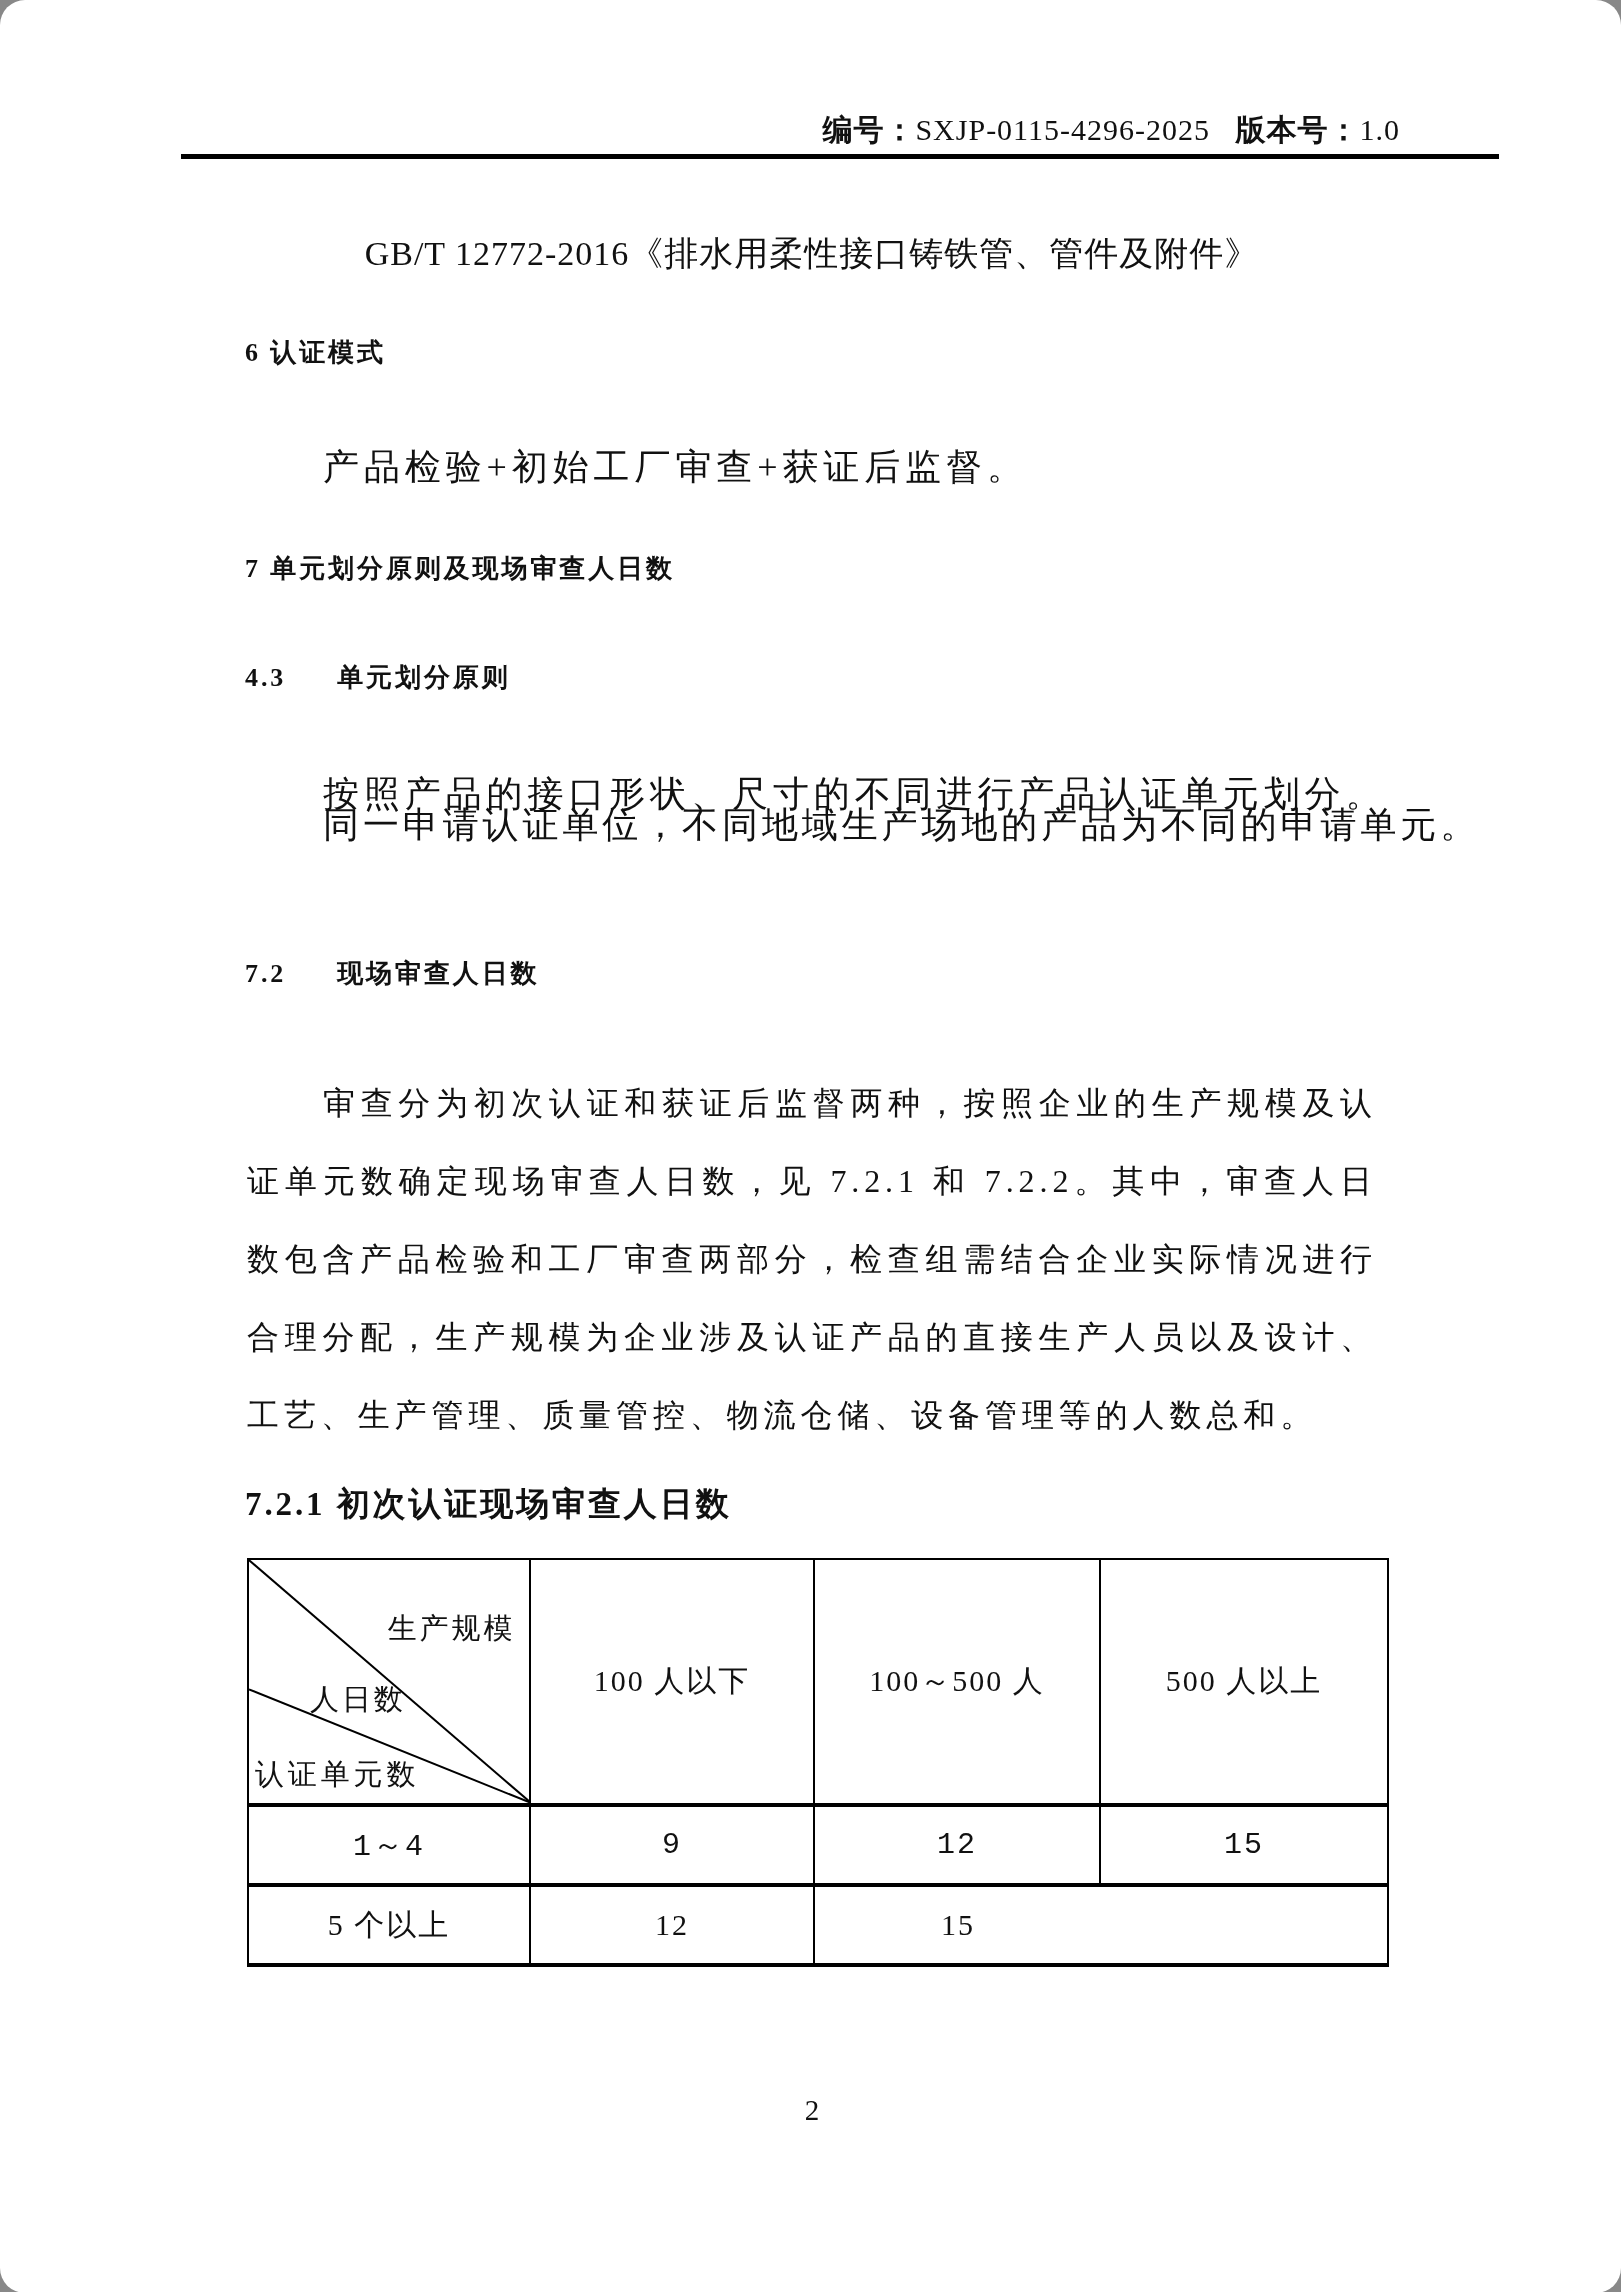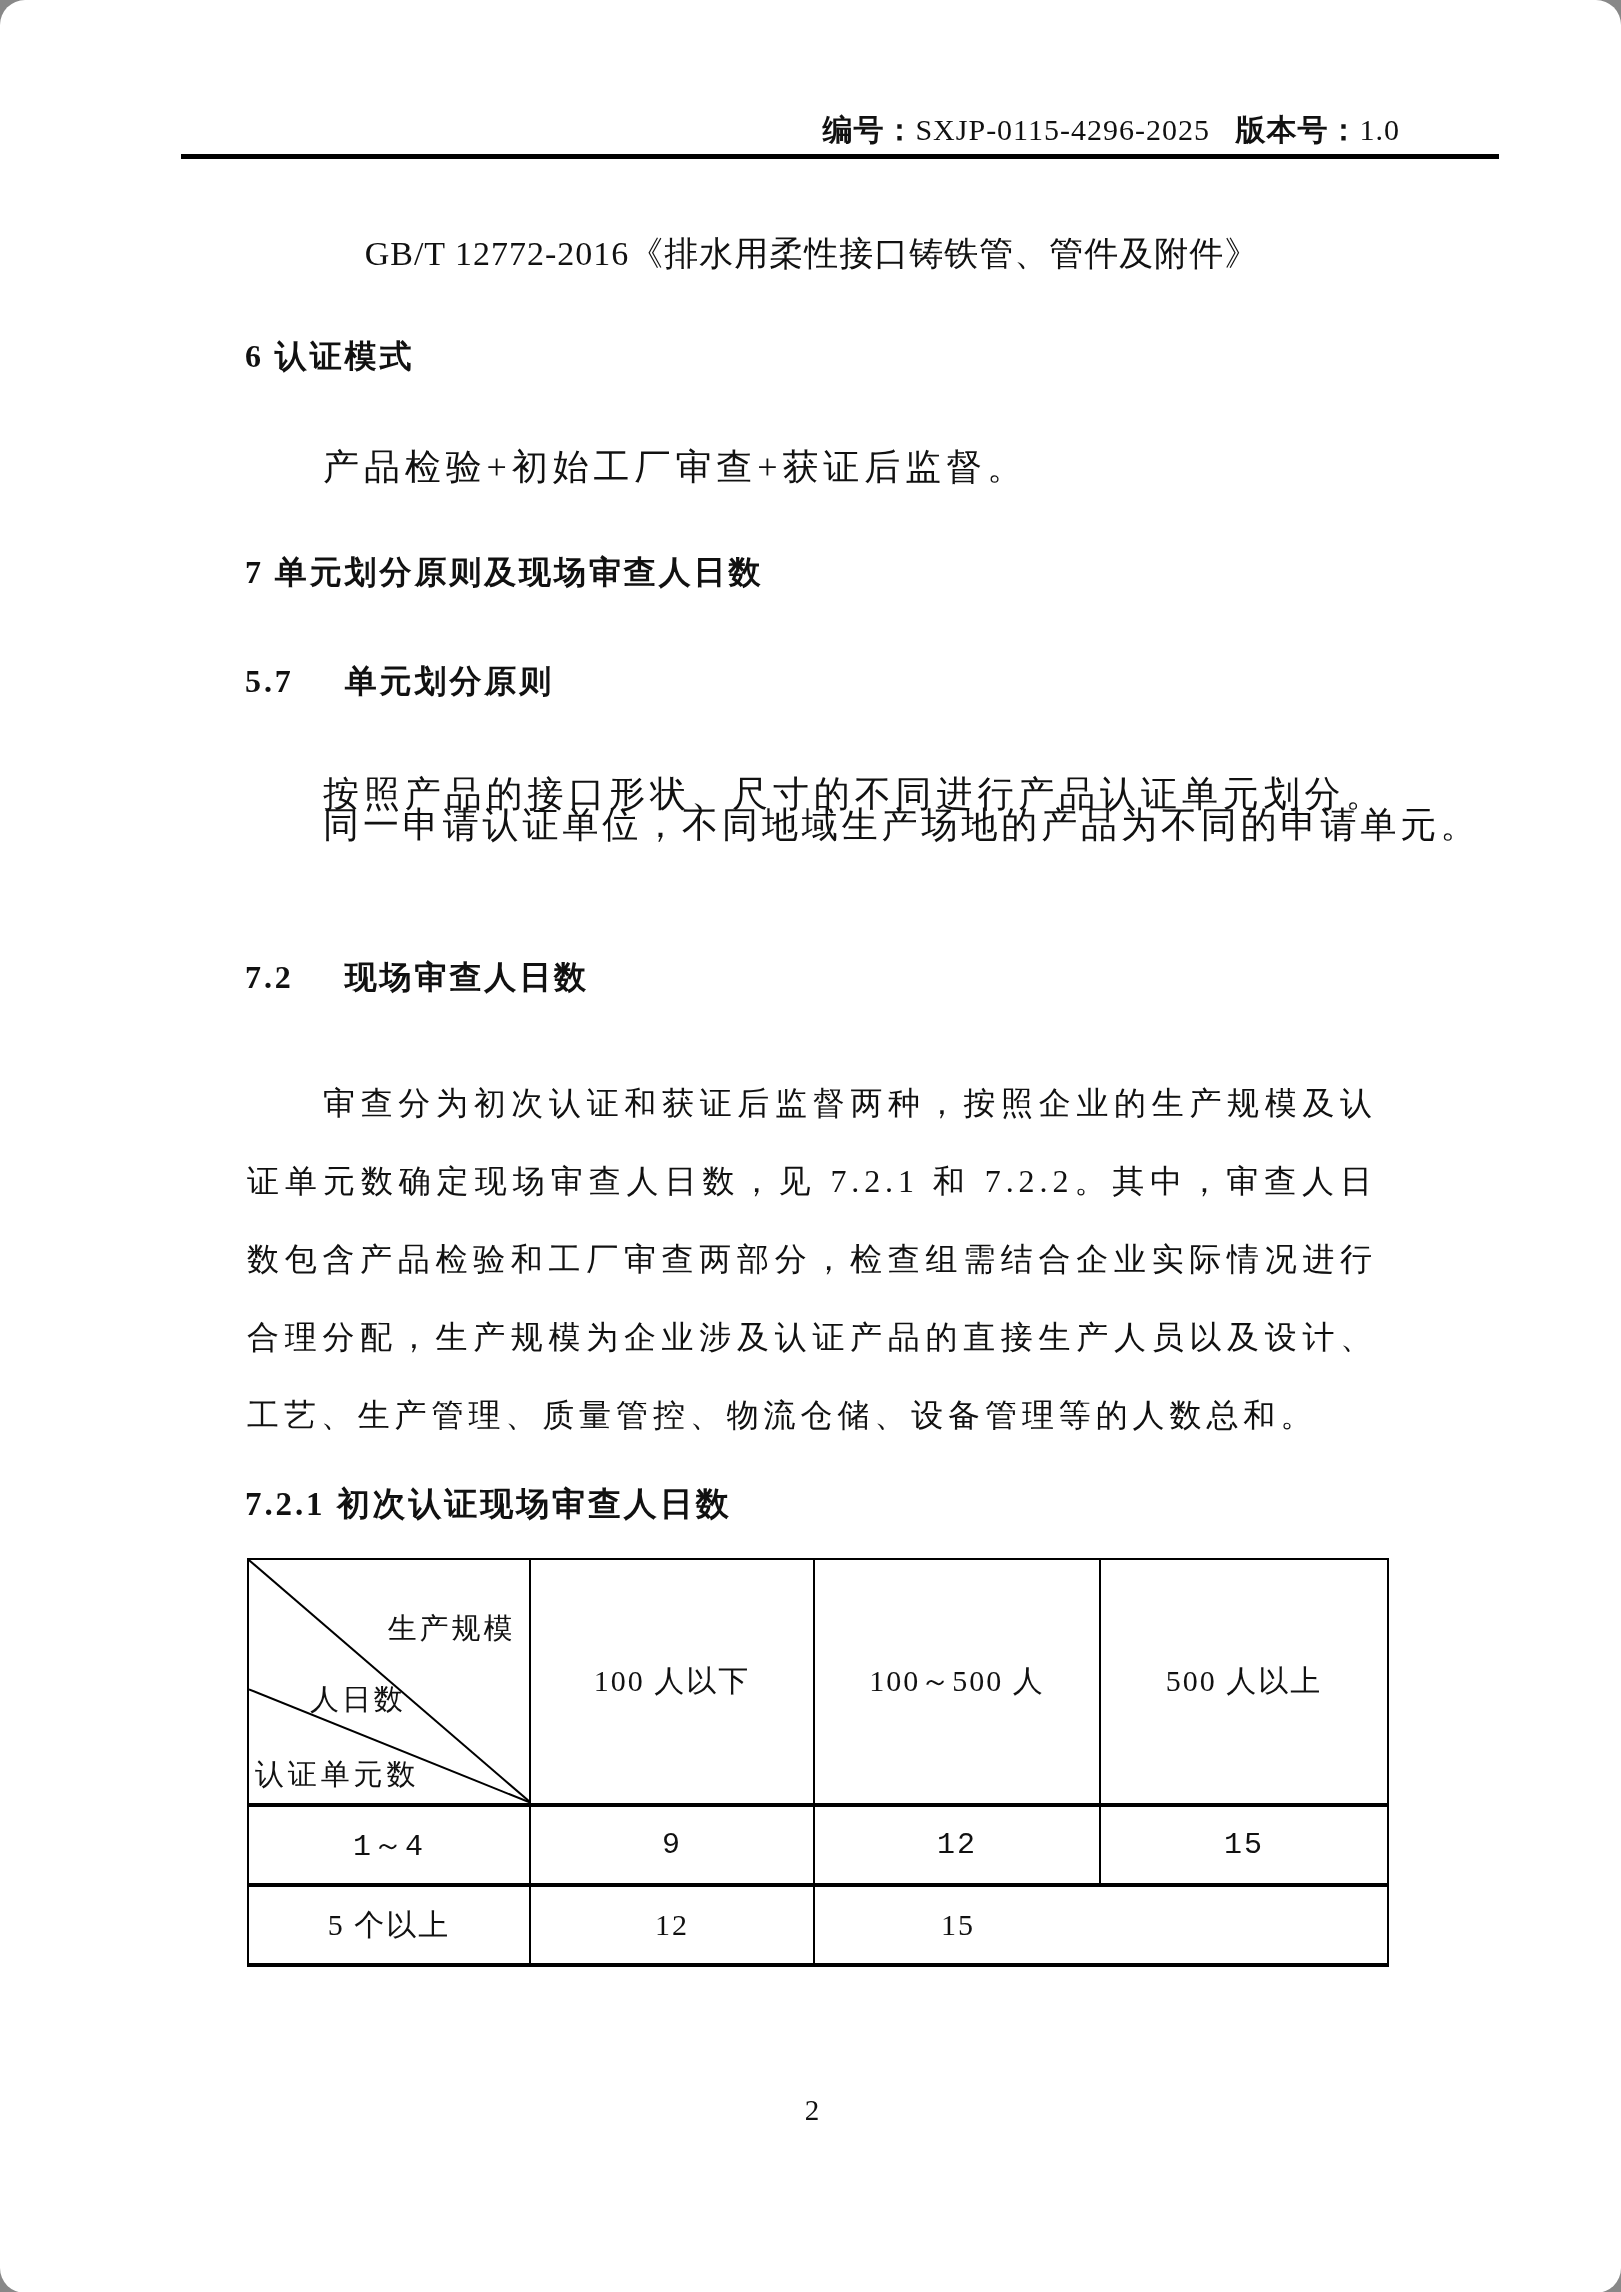--- a/index.html
+++ b/index.html
@@ -24,21 +24,21 @@
     position:absolute;left:181px;top:154px;width:1318px;height:4.9px;
     background:#000;
   }
   
   .doc-title{
     position:absolute;left:247px;top:231px;width:1130px;
     text-align:center;font-size:34px;letter-spacing:1px;white-space:nowrap;
   }
   .h1{
     position:absolute;left:245px;
-    font-weight:700;font-size:32px;letter-spacing:2.9px;white-space:nowrap;
+    font-weight:700;font-size:26px;letter-spacing:2.9px;white-space:nowrap;
   }
   .h1 .tab{display:inline-block;width:51px;}
   .para{
     position:absolute;left:323px;
     font-size:36px;letter-spacing:4.9px;white-space:nowrap;
   }
   .bodyblock{
     position:absolute;left:247px;top:1064px;width:1130px;
     font-size:32px;letter-spacing:4.9px;line-height:78px;
   }
@@ -85,21 +85,21 @@
   <div class="header-rule"></div>
 
   <div class="doc-title">GB/T 12772-2016《排水用柔性接口铸铁管、管件及附件》</div>
 
   <div class="h1" style="top:335px;">6 认证模式</div>
   <div class="para" style="top:443px;">产品检验+初始工厂审查+获证后监督。</div>
 
   <div class="h1" style="top:551px;">7 单元划分原则及现场审查人日数</div>
 
   <div class="h1" style="top:660px;">
-    <span>5.7</span><span class="tab"></span><span>单元划分原则</span>
+    <span>4.3</span><span class="tab"></span><span>单元划分原则</span>
   </div>
   <div class="para" style="top:770px;">按照产品的接口形状、尺寸的不同进行产品认证单元划分。</div>
   <div class="para" style="top:801px;letter-spacing:3.9px;">同一申请认证单位，不同地域生产场地的产品为不同的申请单元。</div>
 
   <div class="h1" style="top:956px;">
     <span>7.2</span><span class="tab"></span><span>现场审查人日数</span>
   </div>
 
   <div class="bodyblock">
     <div class="ln just ind">审查分为初次认证和获证后监督两种，按照企业的生产规模及认</div>

